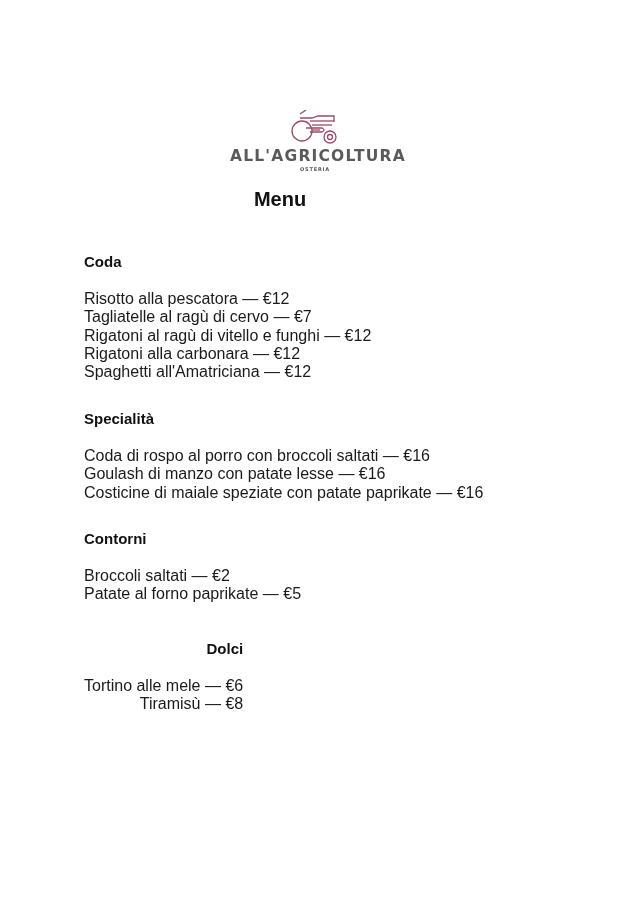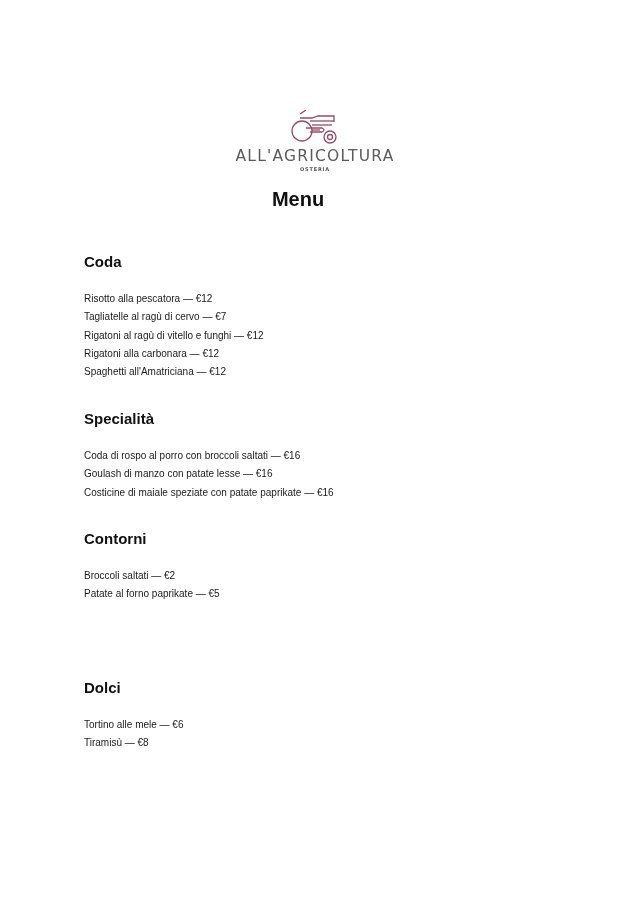--- a/index.html
+++ b/index.html
@@ -1,25 +1,25 @@
 <!DOCTYPE html>
 <html><head>
   <meta charset="utf-8">
   <style>
     html, body { margin: 0; padding: 0; background: #ffffff; }
     body { width: 640px; height: 905px; position: relative; overflow: hidden; font-family: "Liberation Sans", sans-serif; color: #111; }
     .logo { position: absolute; left: 230px; top: 110px; width: 170px; height: 64px; }
     .logo svg { position: absolute; left: 58px; top: 0px; }
-    .brand { position: absolute; left: 0; top: 37px; width: 170px; text-align: center; font-family: "DejaVu Sans", sans-serif; font-size: 15.5px; letter-spacing: 1.2px; color: #5a5a5a; font-weight: normal; white-space: nowrap; }
+    .brand { position: absolute; left: 0; top: 37px; width: 170px; text-align: center; font-family: "DejaVu Sans", sans-serif; font-size: 15.5px; letter-spacing: 1.2px; color: #5a5a5a; font-weight: bold; white-space: nowrap; }
     .sub { position: absolute; left: 0; top: 56px; width: 170px; text-align: center; font-family: "DejaVu Sans", sans-serif; font-size: 5px; letter-spacing: 0.8px; color: #555; font-weight: bold; }
-    .title { position: absolute; left: 0; width: 560px; top: 188px; text-align: center; font-size: 20px; font-weight: bold; color: #111; margin-left: 18px; }
+    .title { position: absolute; left: 0; width: 560px; top: 188px; text-align: center; font-size: 20px; font-weight: bold; color: #111; }
     .section { position: absolute; left: 84px; }
     .section h2 { margin: 0; font-size: 15px; font-weight: bold; color: #111; height: 20px; line-height: 20px; }
     .items { margin-top: 18px; }
-    .item { font-size: 10px; line-height: 18.3px; color: #1a1a1a; white-space: nowrap; }
+    .item { font-size: 16px; line-height: 18.3px; color: #1a1a1a; white-space: nowrap; }
   </style>
 </head>
 <body>
 
 <div class="logo">
   <svg width="52" height="38" viewBox="0 0 52 38" fill="none" stroke="#9b4a64" stroke-width="1.3">
     <line x1="12" y1="4" x2="18" y2="0"></line>
     <path d="M12 8 L24 8 L30 6 L46 6 L46 12"></path>
     <path d="M22 11 L46 11"></path>
     <path d="M24 15 L44 15"></path>
@@ -56,19 +56,19 @@
 </div>
 
 <div class="section" style="top:529px;">
   <h2>Contorni</h2>
   <div class="items">
     <div class="item">Broccoli saltati — €2</div>
     <div class="item">Patate al forno paprikate — €5</div>
   </div>
 </div>
 
-<div class="section" style="top:678px;">
+<div class="section" style="top:639px;text-align:right;">
   <h2>Dolci</h2>
   <div class="items">
     <div class="item">Tortino alle mele — €6</div>
     <div class="item">Tiramisù — €8</div>
   </div>
 </div>
 
 </body></html>

